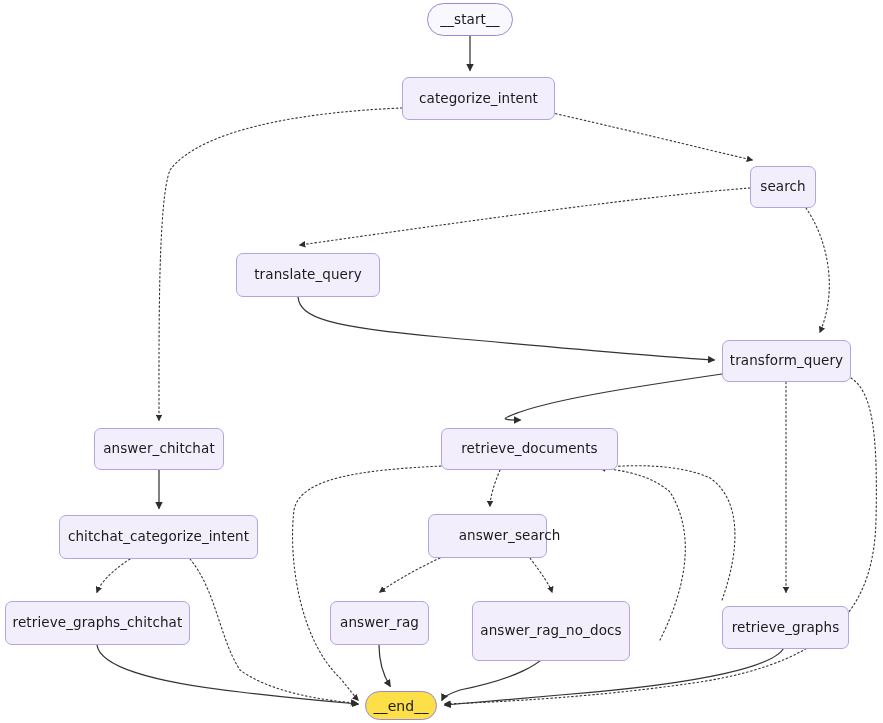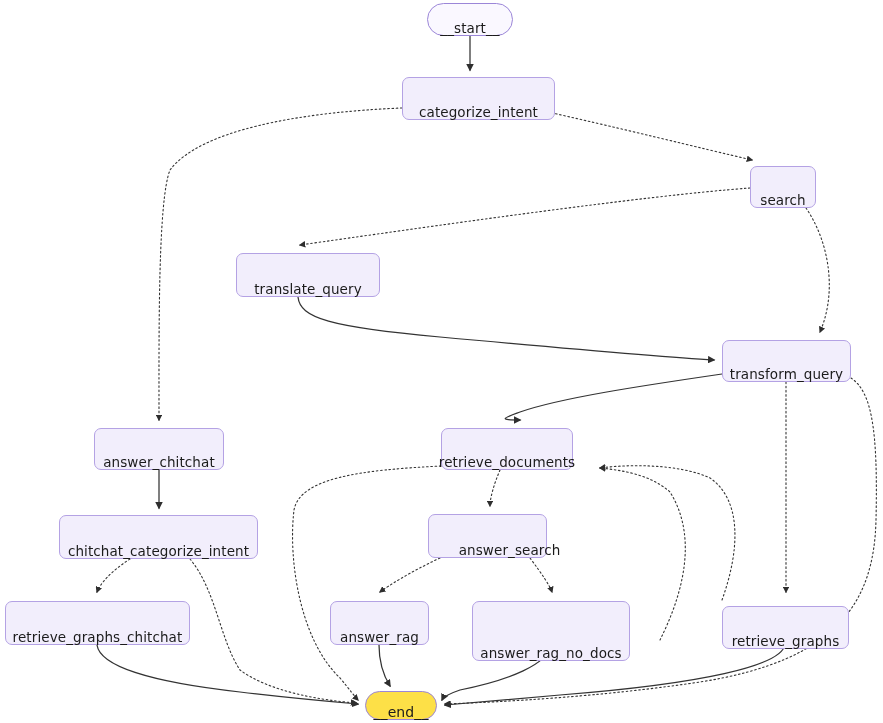--- a/index.html
+++ b/index.html
@@ -23,21 +23,21 @@
     left: 0;
     top: 0;
     width: 883px;
     height: 723px;
     pointer-events: none;
   }
   .node {
     position: absolute;
     box-sizing: border-box;
     display: flex;
-    align-items: flex-end;
+    align-items: center;
     justify-content: center;
     background: #f2eefc;
     border: 1.3px solid #b4a2e4;
     border-radius: 7px;
     color: #1b1b1b;
     font-size: 13.5px;
     line-height: 1;
     letter-spacing: 0.1px;
     white-space: nowrap;
     z-index: 2;
@@ -102,21 +102,21 @@
       </div>
       <div class="node" style="left: 750px; top: 166px; width: 66px; height: 42px;">
         <span class="node-label">search</span>
       </div>
       <div class="node" style="left: 236px; top: 253px; width: 144px; height: 44px;">
         <span class="node-label">translate_query</span>
       </div>
       <div class="node" style="left: 722px; top: 340px; width: 129px; height: 42px;">
         <span class="node-label">transform_query</span>
       </div>
-      <div class="node" style="left: 441px; top: 428px; width: 132px; height: 42px;">
+      <div class="node" style="left: 441px; top: 428px; width: 177px; height: 42px;">
         <span class="node-label">retrieve_documents</span>
       </div>
       <div class="node" style="left: 94px; top: 428px; width: 130px; height: 42px;">
         <span class="node-label">answer_chitchat</span>
       </div>
       <div class="node" style="left: 59px; top: 515px; width: 199px; height: 44px;">
         <span class="node-label">chitchat_categorize_intent</span>
       </div>
       <div class="node" style="left: 428px; top: 514px; width: 119px; height: 44px; padding-left: 44px;">
         <span class="node-label">answer_search</span>

